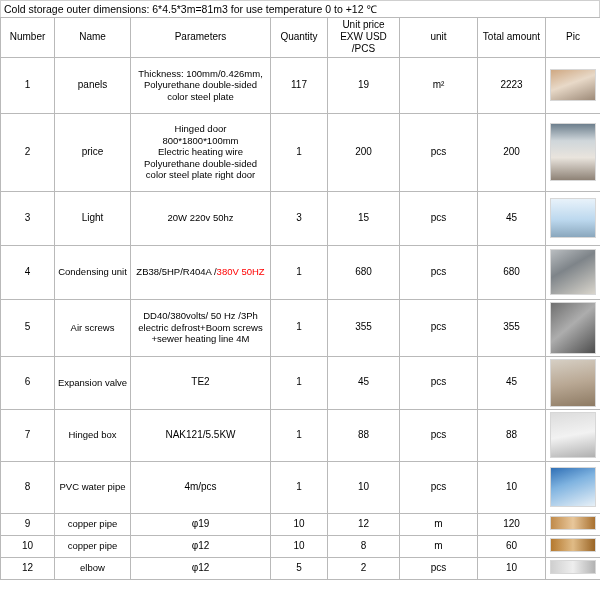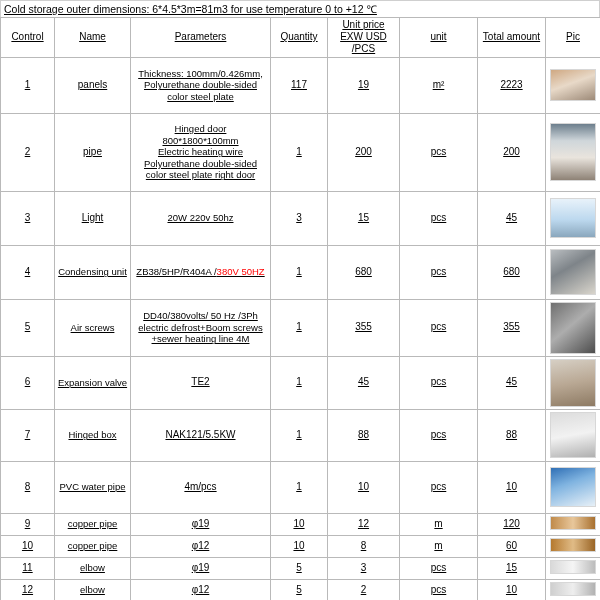--- a/index.html
+++ b/index.html
@@ -12,21 +12,20 @@
     height: 600px;
     overflow: hidden;
     font-family: "Liberation Sans", sans-serif;
     color: #000000;
   }
   #sheet {
     width: 600px;
     height: 600px;
     position: relative;
     box-sizing: border-box;
-    text-decoration: underline;
   }
   .title-bar {
     height: 17px;
     line-height: 17px;
     font-size: 10.5px;
     padding-left: 3px;
     border: 1px solid #cfcfcf;
     border-bottom: none;
     box-sizing: border-box;
     white-space: nowrap;
@@ -101,21 +100,21 @@
         <col class="c-name">
         <col class="c-param">
         <col class="c-qty">
       <col class="c-price">
         <col class="c-unit">
         <col class="c-total">
         <col class="c-pic">
     </colgroup>
     <thead>
       <tr>
-        <td>Control</td>
+        <td>Number</td>
         <td>Name</td>
         <td>Parameters</td>
         <td>Quantity</td>
         <td>
           <div>Unit price</div>
           <div>EXW USD /PCS</div>
         </td>
         <td>unit</td>
         <td>Total amount</td>
         <td>Pic</td>
@@ -133,21 +132,21 @@
         <td>2223</td>
         <td class="pic-cell">
           <div class="pic-box">
               <div class="ph ph-a"></div>
             </div>
         </td>
       </tr>
 
       <tr style="height:78px">
         <td>2</td>
-        <td>pipe</td>
+        <td>price</td>
         <td class="small" style="white-space:pre-line">Hinged door
 800*1800*100mm
 Electric heating wire
 Polyurethane double-sided color steel plate   right door</td>
         <td>1</td>
         <td>200</td>
         <td>pcs</td>
         <td>200</td>
         <td class="pic-cell">
           <div class="pic-box">
@@ -269,34 +268,20 @@
         <td>8</td>
         <td>m</td>
         <td>60</td>
         <td class="pic-cell">
           <div class="pic-box">
               <div class="ph ph-j"></div>
             </div>
         </td>
       </tr>
 
-      <tr style="height:15px">
-        <td>11</td>
-        <td class="small">elbow</td>
-        <td>φ19</td>
-        <td>5</td>
-        <td>3</td>
-        <td>pcs</td>
-        <td>15</td>
-        <td class="pic-cell">
-          <div class="pic-box">
-              <div class="ph ph-k"></div>
-            </div>
-        </td>
-      </tr>
 
       <tr style="height:15px">
         <td>12</td>
         <td class="small">elbow</td>
         <td>φ12</td>
         <td>5</td>
         <td>2</td>
         <td>pcs</td>
         <td>10</td>
         <td class="pic-cell">

